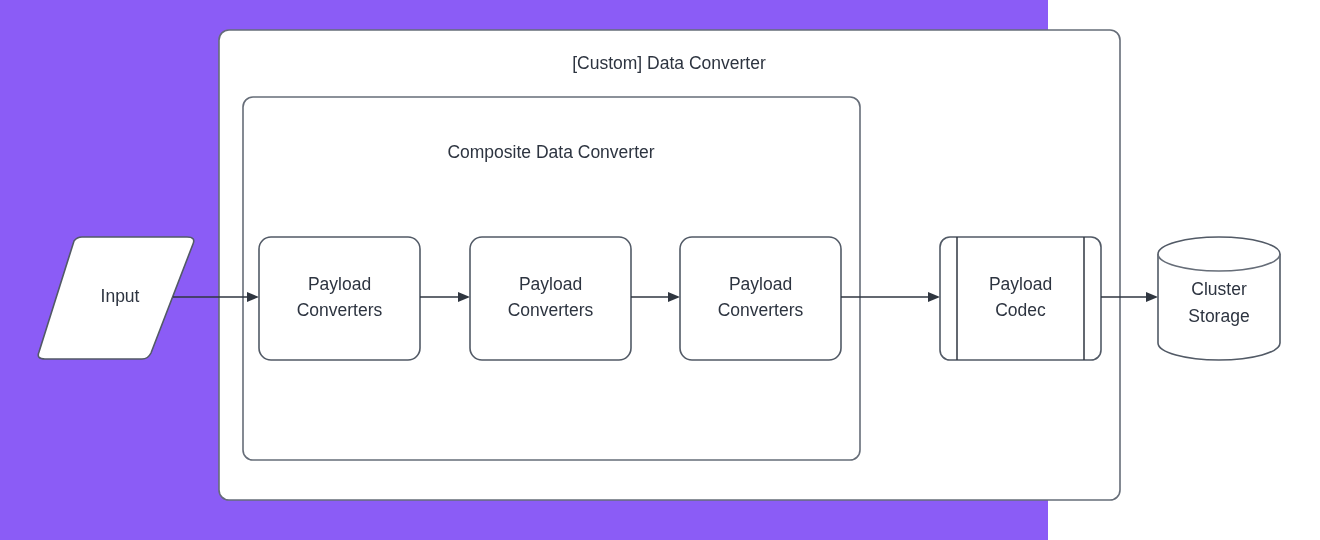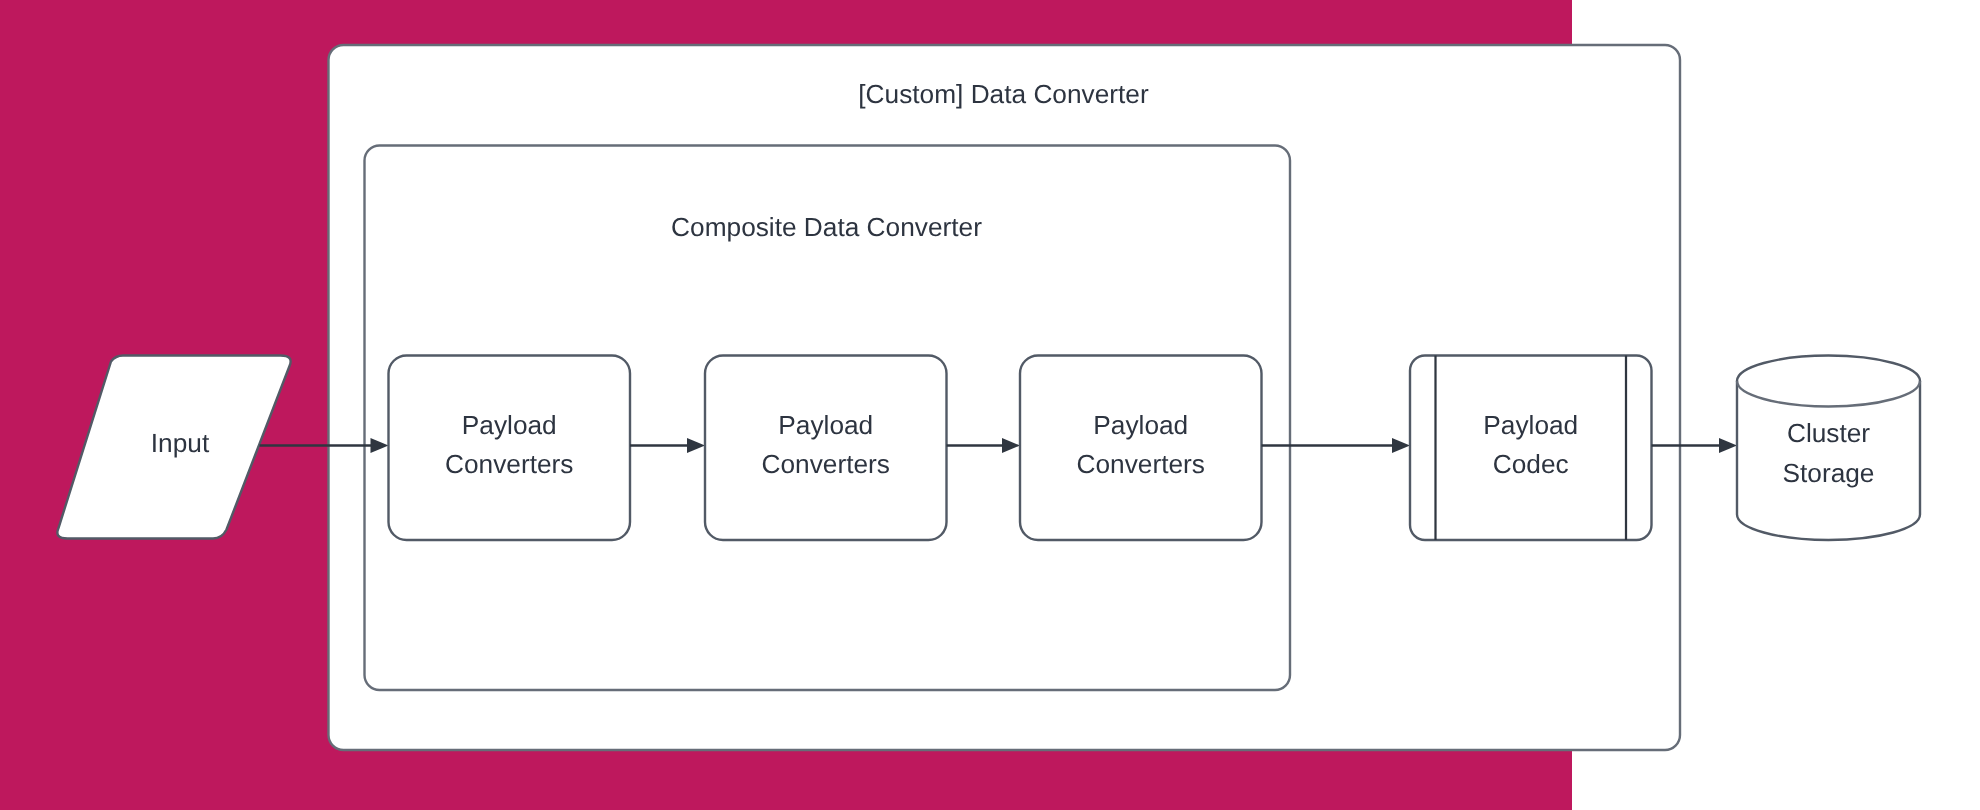--- a/index.html
+++ b/index.html
@@ -10,21 +10,21 @@
   body {
     width: 1320px;
     height: 540px;
     font-family: "Liberation Sans", sans-serif;
     overflow: hidden;
   }
   #diagram-root {
     position: relative;
     width: 1048px;
     height: 540px;
-    background: #be185d;
+    background: #8b5cf6;
   }
   svg.diagram {
     display: block;
     width: 1320px;
     height: 540px;
   }
   .shape-stroke {
     stroke: #666d78;
     stroke-width: 1.6;
     fill: none;

